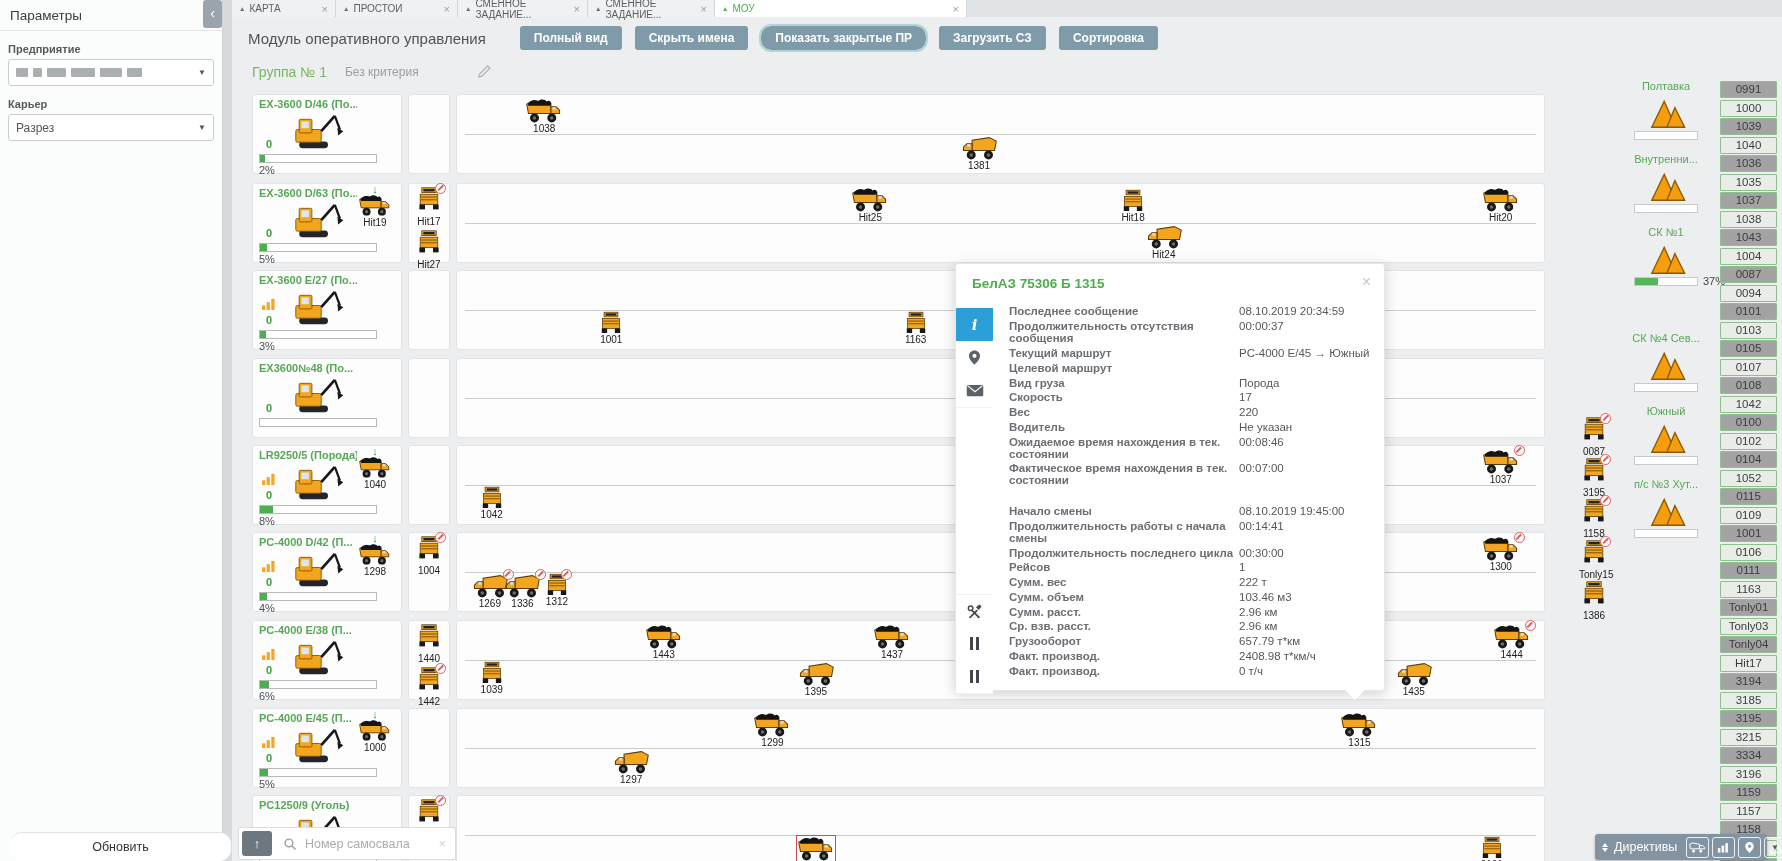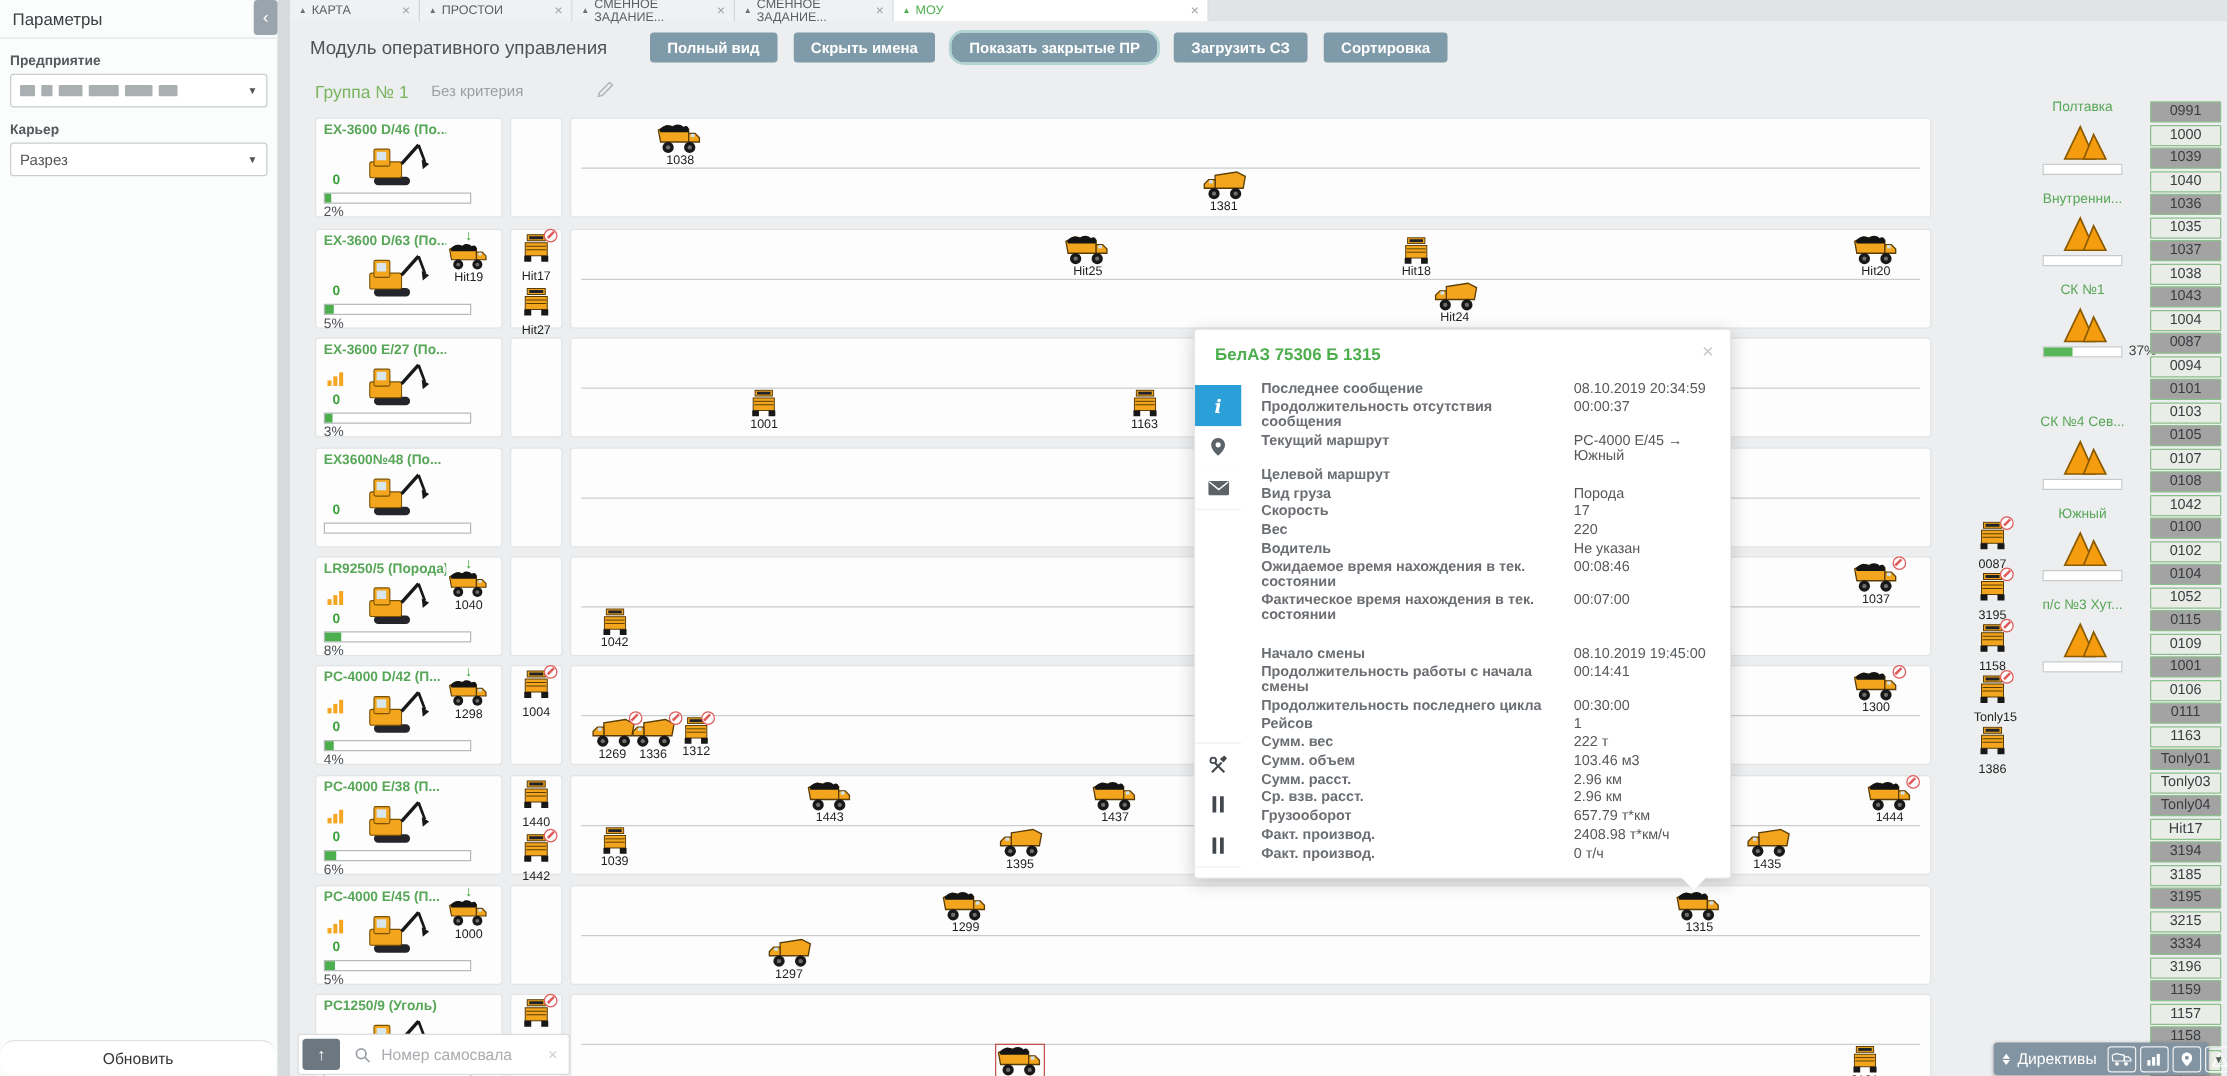--- a/index.html
+++ b/index.html
@@ -8,21 +8,21 @@
   
   .sidebar{position:absolute;left:0;top:0;width:222px;height:861px;background:#fbfcfc;border-right:1px solid #cfd3d5;}
   .sb-title{padding:8px 10px 7px;font-size:13.5px;color:#3c4043;}
   .sb-div{border-bottom:1px solid #e4e6e7;margin:0 0 2px 0;}
   .sb-lab{margin:12px 8px 4px;font-size:11px;font-weight:bold;color:#55595c;}
   .sb-sel{margin:0 8px;height:25px;background:#fff;border:1px solid #c9cdd0;border-radius:3px;display:flex;align-items:center;padding:0 7px;font-size:12px;color:#555;position:relative;}
   .sb-sel .car{margin-left:auto;font-size:8px;color:#555;}
   .redact{display:flex;gap:5px;align-items:center;}
   .redact i{display:block;height:9px;background:#8e9498;border-radius:1px;opacity:.75;}
   .collapse{position:absolute;left:203px;top:0;width:19px;height:28px;background:#99a4ac;border-radius:3px;color:#fff;font-size:14px;line-height:27px;text-align:center;z-index:12;}
-  .refresh{position:absolute;left:0;bottom:0;width:221px;height:28px;background:#fff;border-top:1px solid #e0e2e3;text-align:center;line-height:28px;font-size:12.5px;color:#333;z-index:12;border-radius:12px;}
+  .refresh{position:absolute;left:10px;bottom:0;width:221px;height:28px;background:#fff;border-top:1px solid #e0e2e3;text-align:center;line-height:28px;font-size:12.5px;color:#333;z-index:12;border-radius:12px;}
 
   
   .main{position:absolute;left:232px;top:0;right:0;bottom:0;background:#eceeef;}
   .tabbar{position:absolute;left:0;top:0;right:0;height:17px;background:#e1e4e6;display:flex;}
   .tab{height:17px;display:flex;align-items:center;padding:0 7px;background:#eff1f2;border-right:1px solid #d4d7d9;font-size:10px;color:#5a5f63;box-sizing:border-box;}
   .tab .caret{font-size:6.5px;margin-right:4px;color:#6b7075;}
   .tab .x{margin-left:auto;color:#9aa0a4;font-size:11px;padding-left:8px;}
   .tab.active{background:#fff;color:#4cae4c;}
   .tab.active .caret{color:#4cae4c;}
 
@@ -93,21 +93,21 @@
   .p-head{height:38px;line-height:40px;padding-left:16px;color:#4cae4c;font-weight:bold;font-size:13.5px;}
   .p-x{position:absolute;right:13px;top:9px;color:#c6c6c6;font-size:16px;}
   .rail{position:absolute;left:0;top:44px;bottom:0;width:37px;}
   .ric{position:absolute;left:0;width:37px;height:33px;display:flex;align-items:center;justify-content:center;border-bottom:1px solid #f1f1f1;background:#fff;}
   .ric.blue{background:#2b9fd8;border-bottom:none;}
   .ric .gi{font-family:"DejaVu Serif",serif;font-style:italic;font-weight:bold;color:#fff;font-size:15px;}
   .pause{width:9px;height:13px;border-left:3.5px solid #43484e;border-right:3.5px solid #43484e;box-sizing:border-box;}
   .p-body{margin:2px 14px 0 53px;font-size:11.5px;color:#6b6f73;}
   .prow{display:flex;padding:1.4px 0;}
   .prow .pl{width:226px;padding-right:4px;font-weight:bold;}
-  .prow .pv{flex:1;color:#55585b;margin-left:20px;}
+  .prow .pv{flex:1;color:#55585b;}
   .prow.spacer{height:13px;}
   .ptail{position:absolute;left:388px;bottom:-10px;width:0;height:0;border-left:11px solid transparent;border-right:11px solid transparent;border-top:11px solid #fff;}
 
   
   .search{position:absolute;left:238px;top:827px;width:218px;height:33px;background:#fff;border:1px solid #dadcdd;border-radius:3px;display:flex;align-items:center;padding:3px;z-index:60;box-sizing:border-box;}
   .upbtn{width:30px;height:25px;background:#6d7780;border-radius:3px;color:#fff;text-align:center;line-height:25px;font-size:13px;flex:none;}
   .sfield{flex:1;display:flex;align-items:center;height:25px;margin-left:5px;padding:0 6px;}
   .sfield svg{flex:none;}
   .sfield input{border:0;outline:0;width:100%;font-size:12.5px;color:#444;margin-left:6px;background:transparent;}
   .sfield input::placeholder{color:#a9adb1;}

